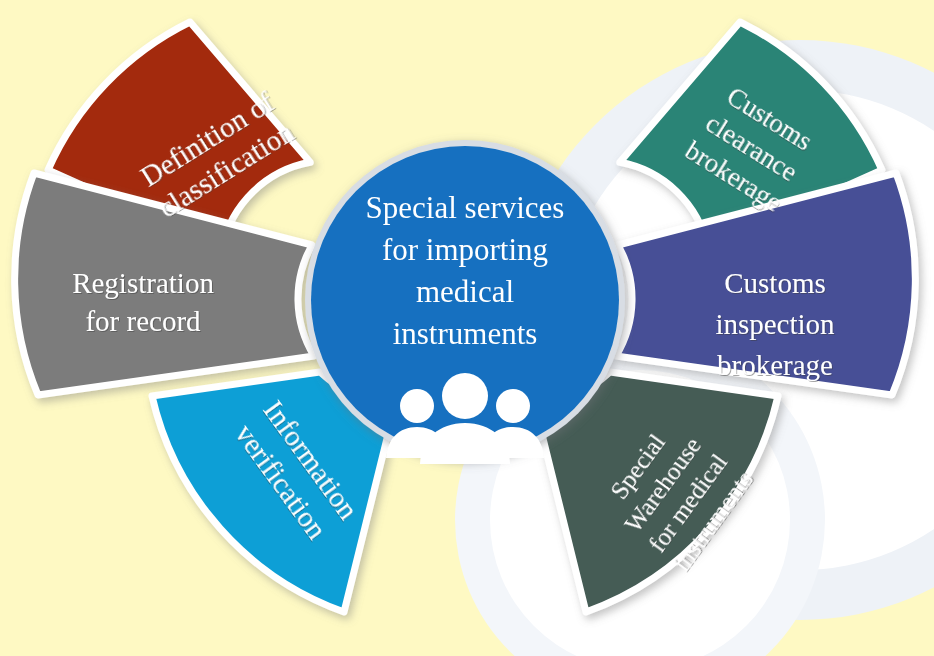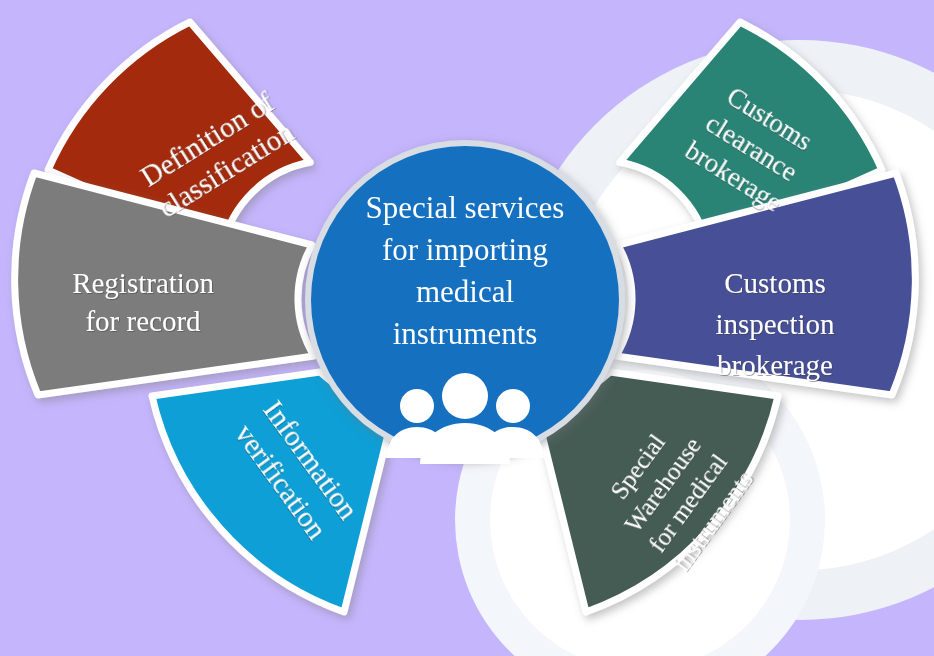--- a/index.html
+++ b/index.html
@@ -7,21 +7,21 @@
   body{
     width:934px;height:656px;
     background:#ffffff;
     font-family:"Liberation Serif", serif;
     overflow:hidden;
     position:relative;
   }
   #diagram-root{
     position:relative;
     width:934px;height:656px;
-    background:#c4b5fd;
+    background:#fef9c3;
   }
   svg#wheel{
     position:absolute;left:0;top:0;
     width:934px;height:656px;
     display:block;
   }
   .petal-label{
     fill:#ffffff;
     font-family:"Liberation Serif", serif;
     text-anchor:middle;

